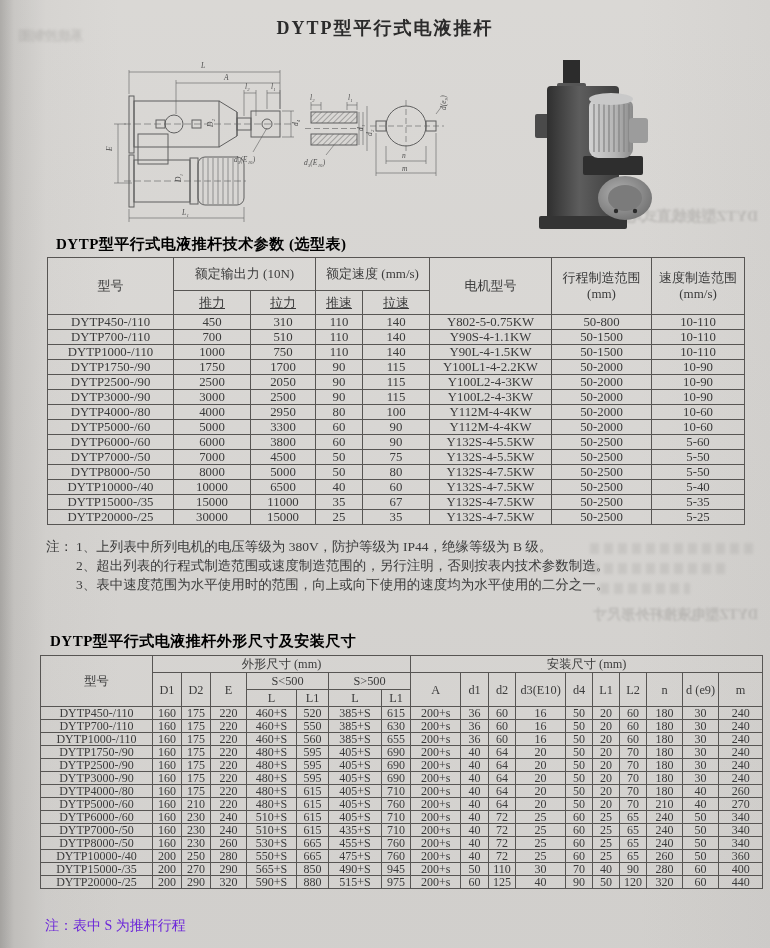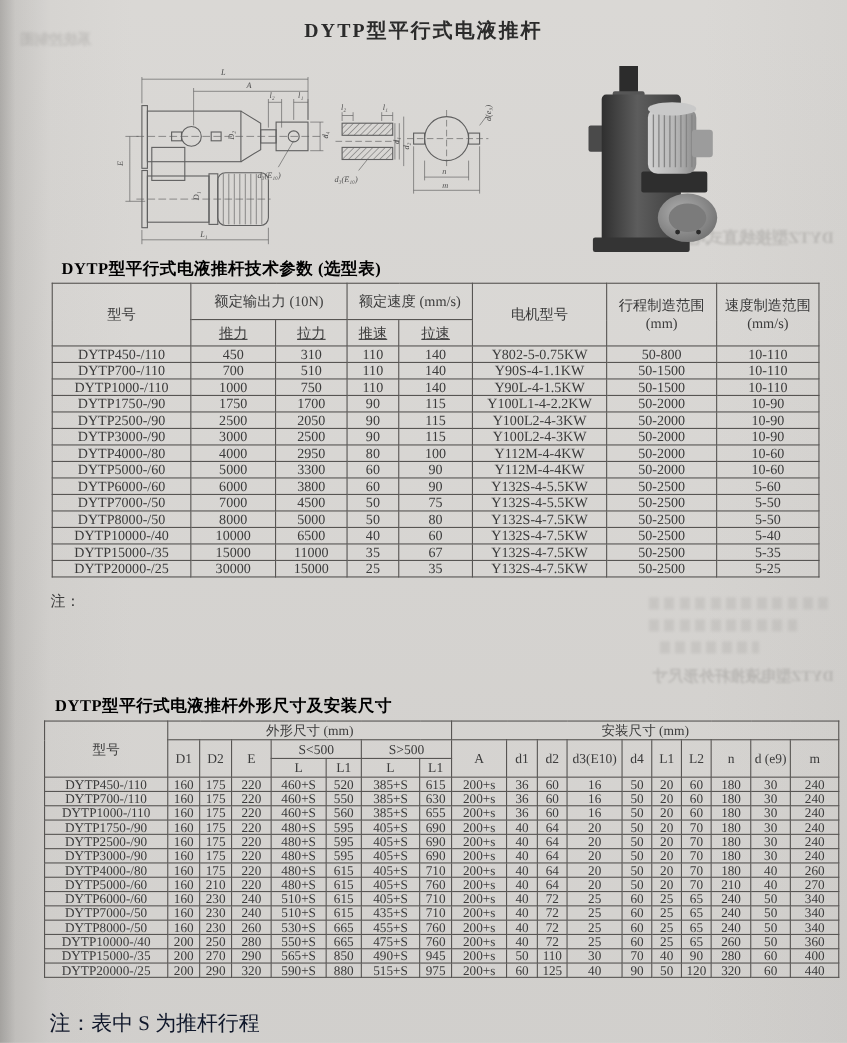--- a/index.html
+++ b/index.html
@@ -27,21 +27,21 @@
   #table1 thead tr:last-child th{height:23px;text-decoration:underline;}
   #table1 tbody td{height:14px;line-height:13px;font-size:12.8px;}
   #table2{left:40px;top:655px;width:722px;font-size:12.3px;}
   #table2 thead tr th{height:16px;line-height:14px;}
   #table2 tbody td{height:12px;line-height:12px;font-size:12px;}
 
   .notes{position:absolute;left:46px;top:537px;width:690px;font-size:13.5px;line-height:19px;color:#3b3b3b;}
   .notes .label{position:absolute;left:0;top:0;}
   .notes .items{margin-left:30px;}
   .note-line{white-space:normal;}
-  #note2{position:absolute;left:45px;top:917px;font-size:19px;color:#0f172a;}
+  #note2{position:absolute;left:45px;top:917px;font-size:14px;color:#6d28d9;}
 
   .fig-drawing{position:absolute;left:96px;top:54px;width:360px;height:180px;}
   .fig-photo{position:absolute;left:525px;top:56px;width:205px;height:180px;}
   .dim{font-size:7.5px;fill:#4f4f4f;font-style:italic;font-family:"Liberation Serif",serif;}
 
   .ghost{position:absolute;transform:scaleX(-1);filter:blur(1.2px);opacity:.38;
     font-weight:bold;color:#8f8d8a;white-space:nowrap;pointer-events:none;}
   #ghost1{top:207px;left:553px;font-size:15px;width:205px;}
   #ghost2{top:606px;left:548px;font-size:14px;width:210px;}
   #ghost3{top:27px;left:18px;font-size:13px;filter:blur(1.6px);opacity:.3;}
@@ -359,20 +359,23 @@
         <td>Y132S-4-7.5KW</td>
         <td>50-2500</td>
         <td>5-25</td>
       </tr>
     </tbody>
 </table>
 
 <div class="notes">
   <span class="label">注：</span>
   <div class="items">
+      <div class="note-line">1、上列表中所列电机的电压等级为 380V，防护等级为 IP44，绝缘等级为 B 级。</div>
+      <div class="note-line">2、超出列表的行程式制造范围或速度制造范围的，另行注明，否则按表内技术参数制造。</div>
+      <div class="note-line">3、表中速度范围为水平使用时的范围，向上或向下使用的速度均为水平使用的二分之一。</div>
     </div>
 </div>
 
 <div class="sec-heading" id="sec2">DYTP型平行式电液推杆外形尺寸及安装尺寸</div>
 
 <table id="table2">
   <colgroup>
     <col style="width:112px">
       <col style="width:29px">
       <col style="width:29px">

